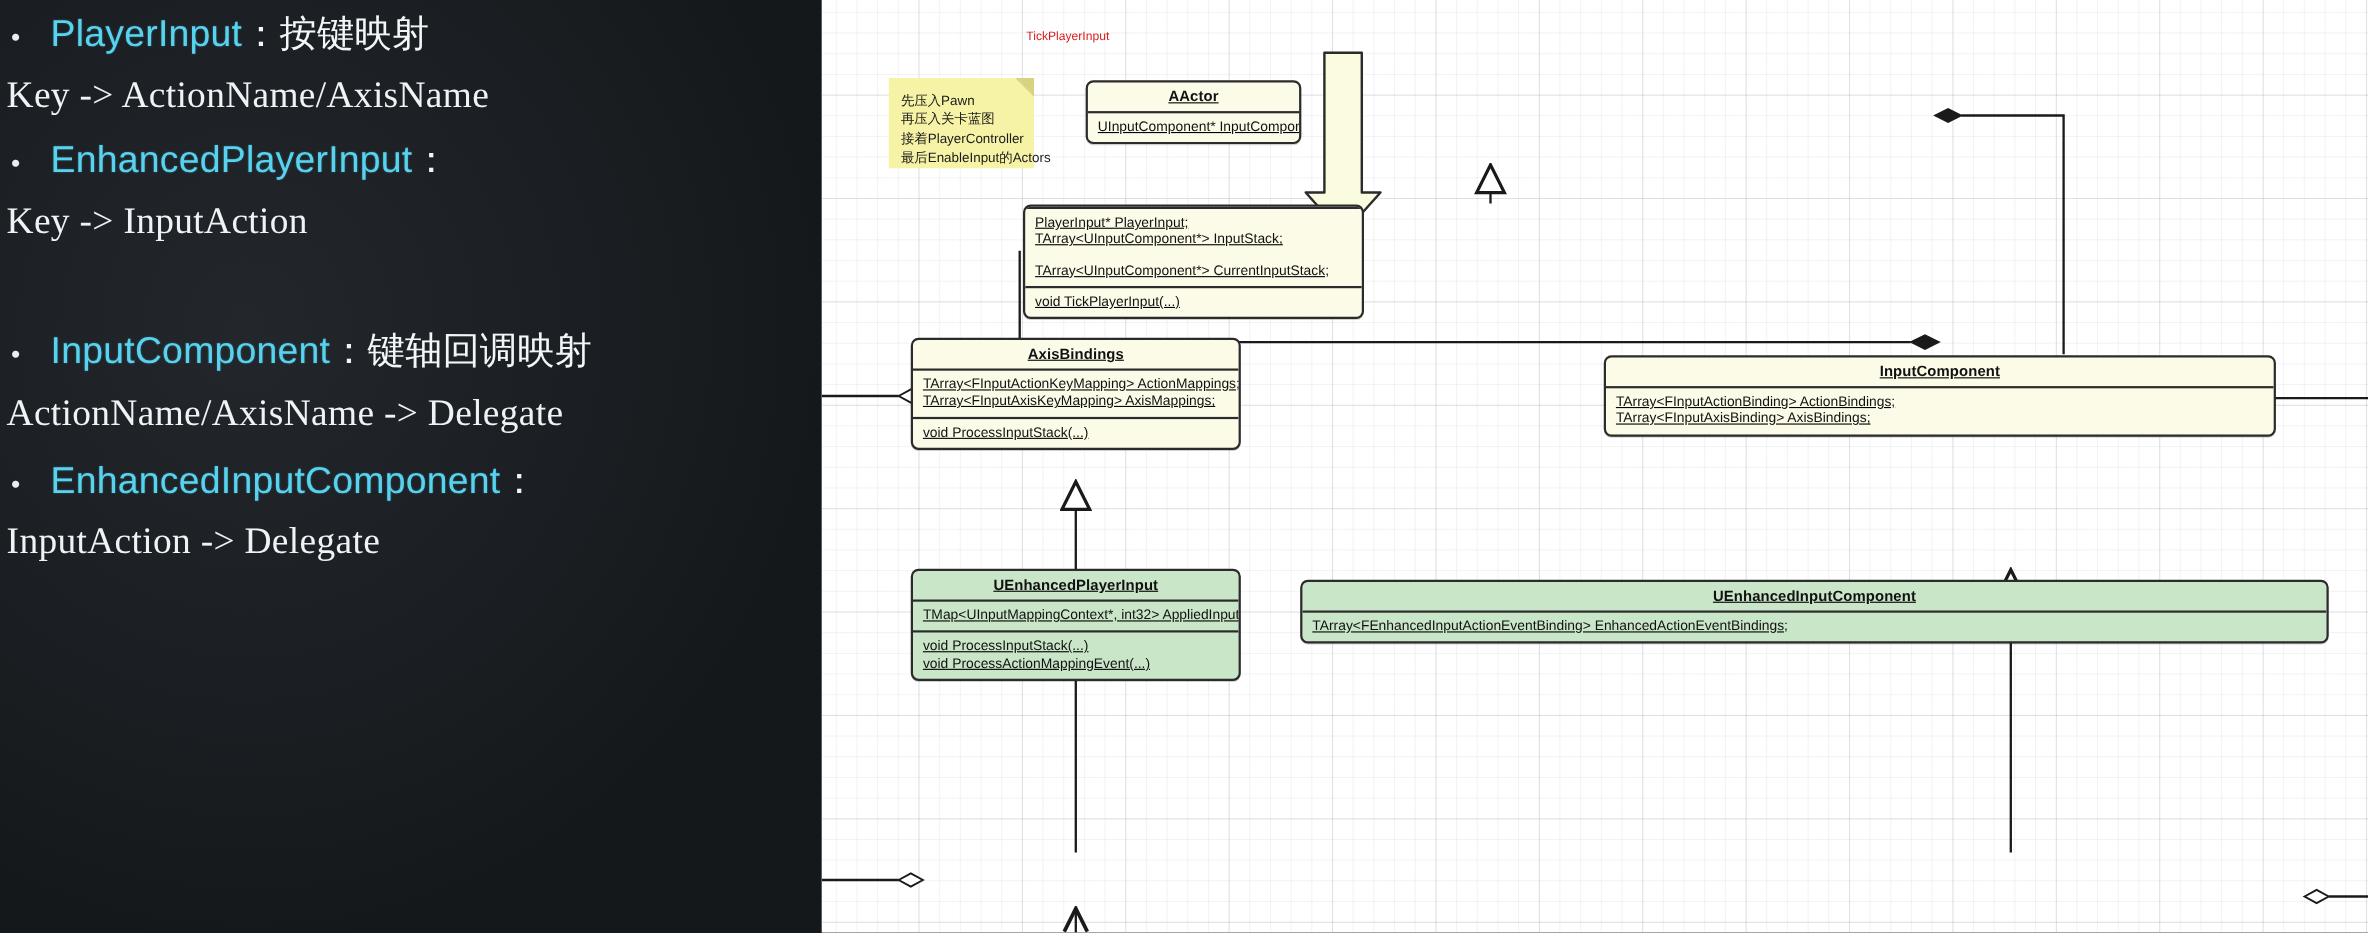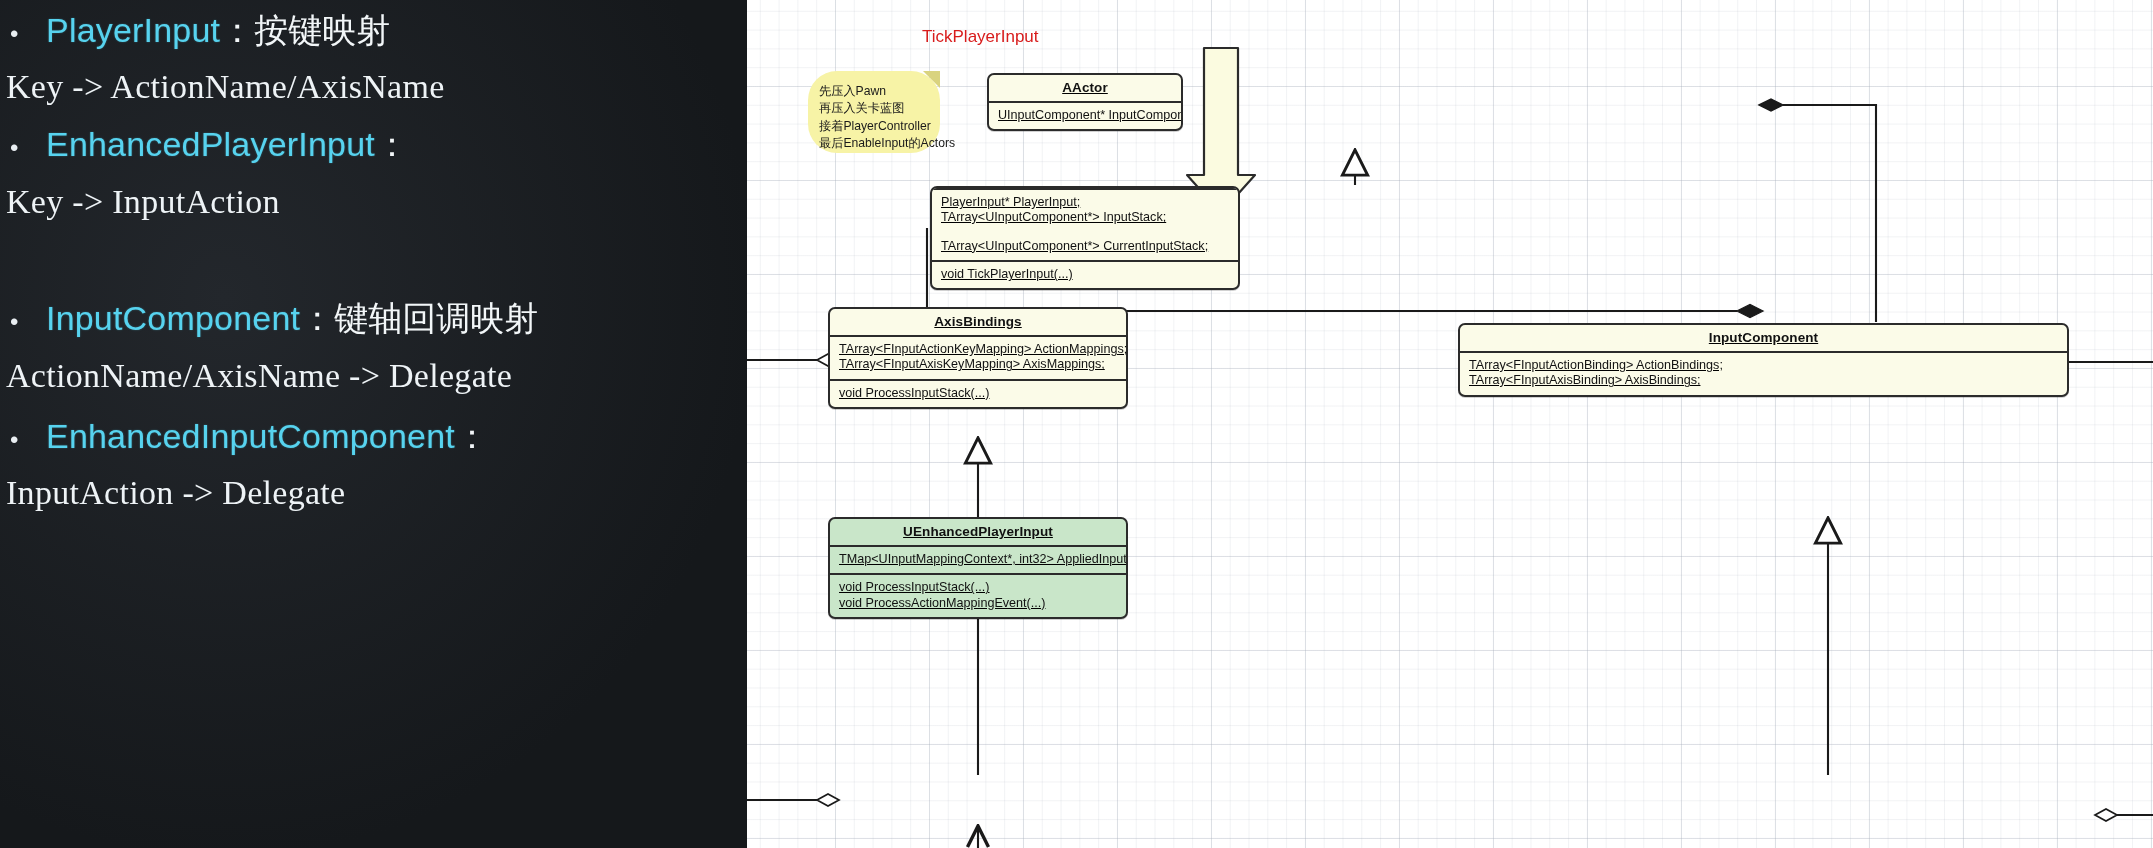--- a/index.html
+++ b/index.html
@@ -77,28 +77,27 @@
   .uml .sec div{white-space:nowrap;}
   .uml .spacer{height:13px;}
 
   
   #note{
     position:absolute;
     background:#f7f3a6;
     color:#1a1a1a;font-size:12.2px;line-height:1.42;
     padding:12px 10px 10px 11px;box-sizing:border-box;
     white-space:nowrap;
-    border-radius:29px;
   }
   #note .fold{
     position:absolute;right:0;top:0;width:0;height:0;
     border-left:17px solid transparent;border-top:17px solid #d9d37f;
   }
   #tickLabel{
-    position:absolute;color:#d81c1c;font-size:17px;white-space:nowrap;
+    position:absolute;color:#d81c1c;font-size:11px;white-space:nowrap;margin-left:11px;
   }
 </style>
 </head>
 <body>
 
 <div id="root">
 
   <div id="slide">
 
     <div class="bullet-row" style="top:8px;">
@@ -230,15 +229,22 @@
       <div class="sec">
         <div>TMap&lt;UInputMappingContext*, int32&gt; AppliedInputContexts;</div>
       </div>
       <div class="sep"></div>
       <div class="sec">
         <div>void ProcessInputStack(...)</div>
         <div>void ProcessActionMappingEvent(...)</div>
       </div>
     </div>
 
+    <div class="uml green" style="left:435px;top:527px;width:935px;">
+      <div class="ttl">UEnhancedInputComponent</div>
+      <div class="sep"></div>
+      <div class="sec">
+        <div>TArray&lt;FEnhancedInputActionEventBinding&gt; EnhancedActionEventBindings;</div>
+      </div>
+    </div>
 
   </div>
 </div>
 
 </body></html>

